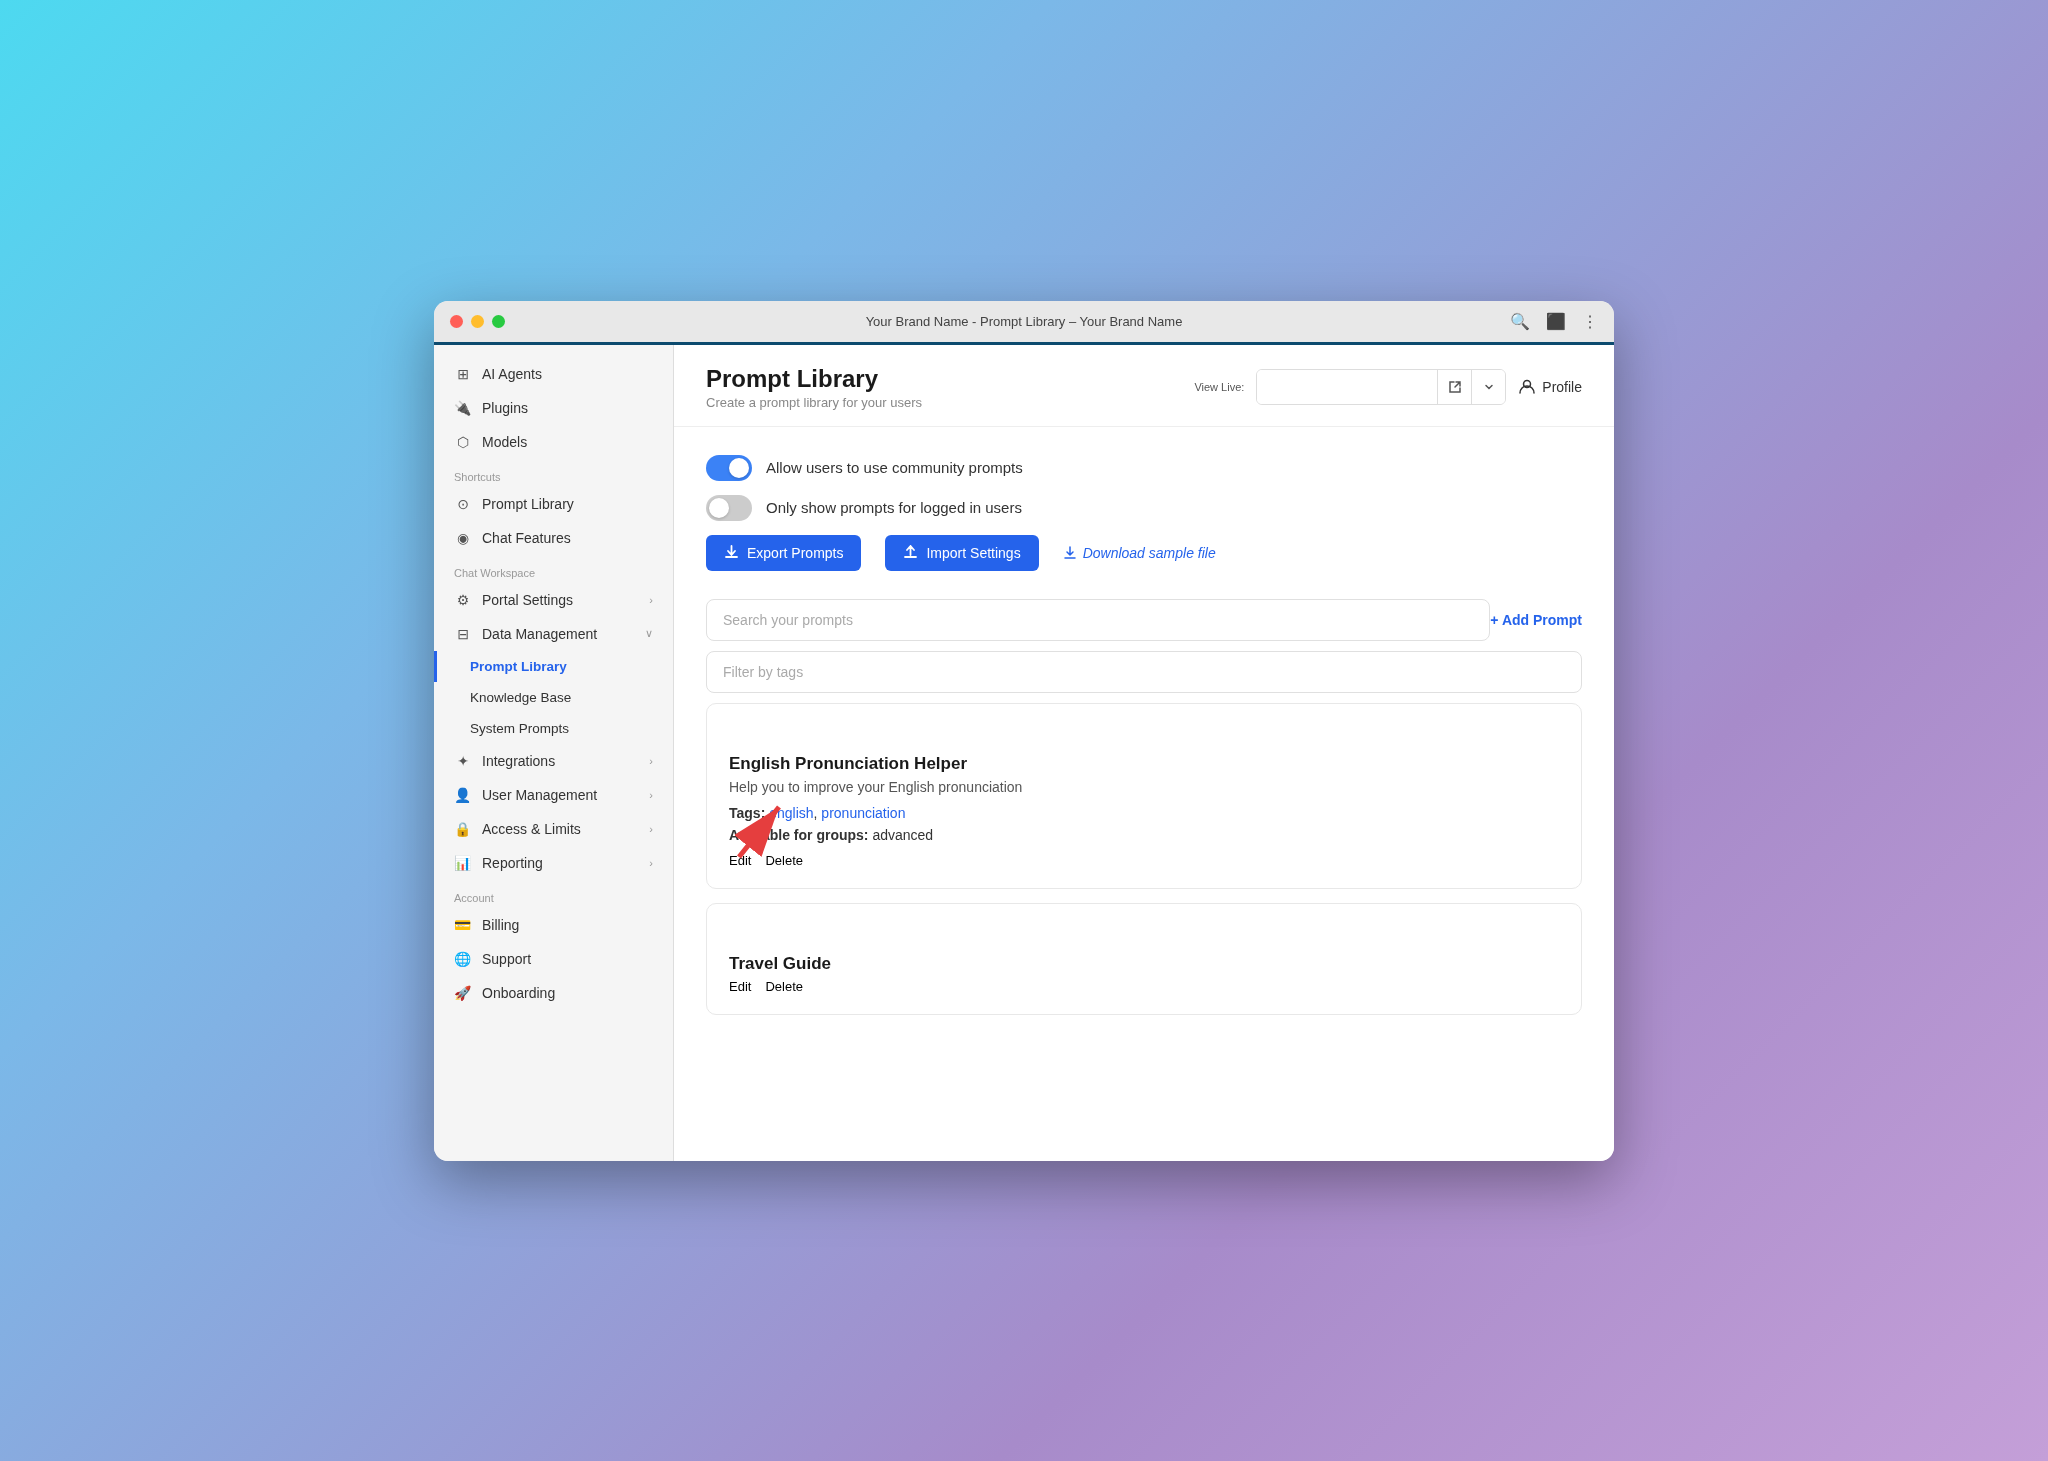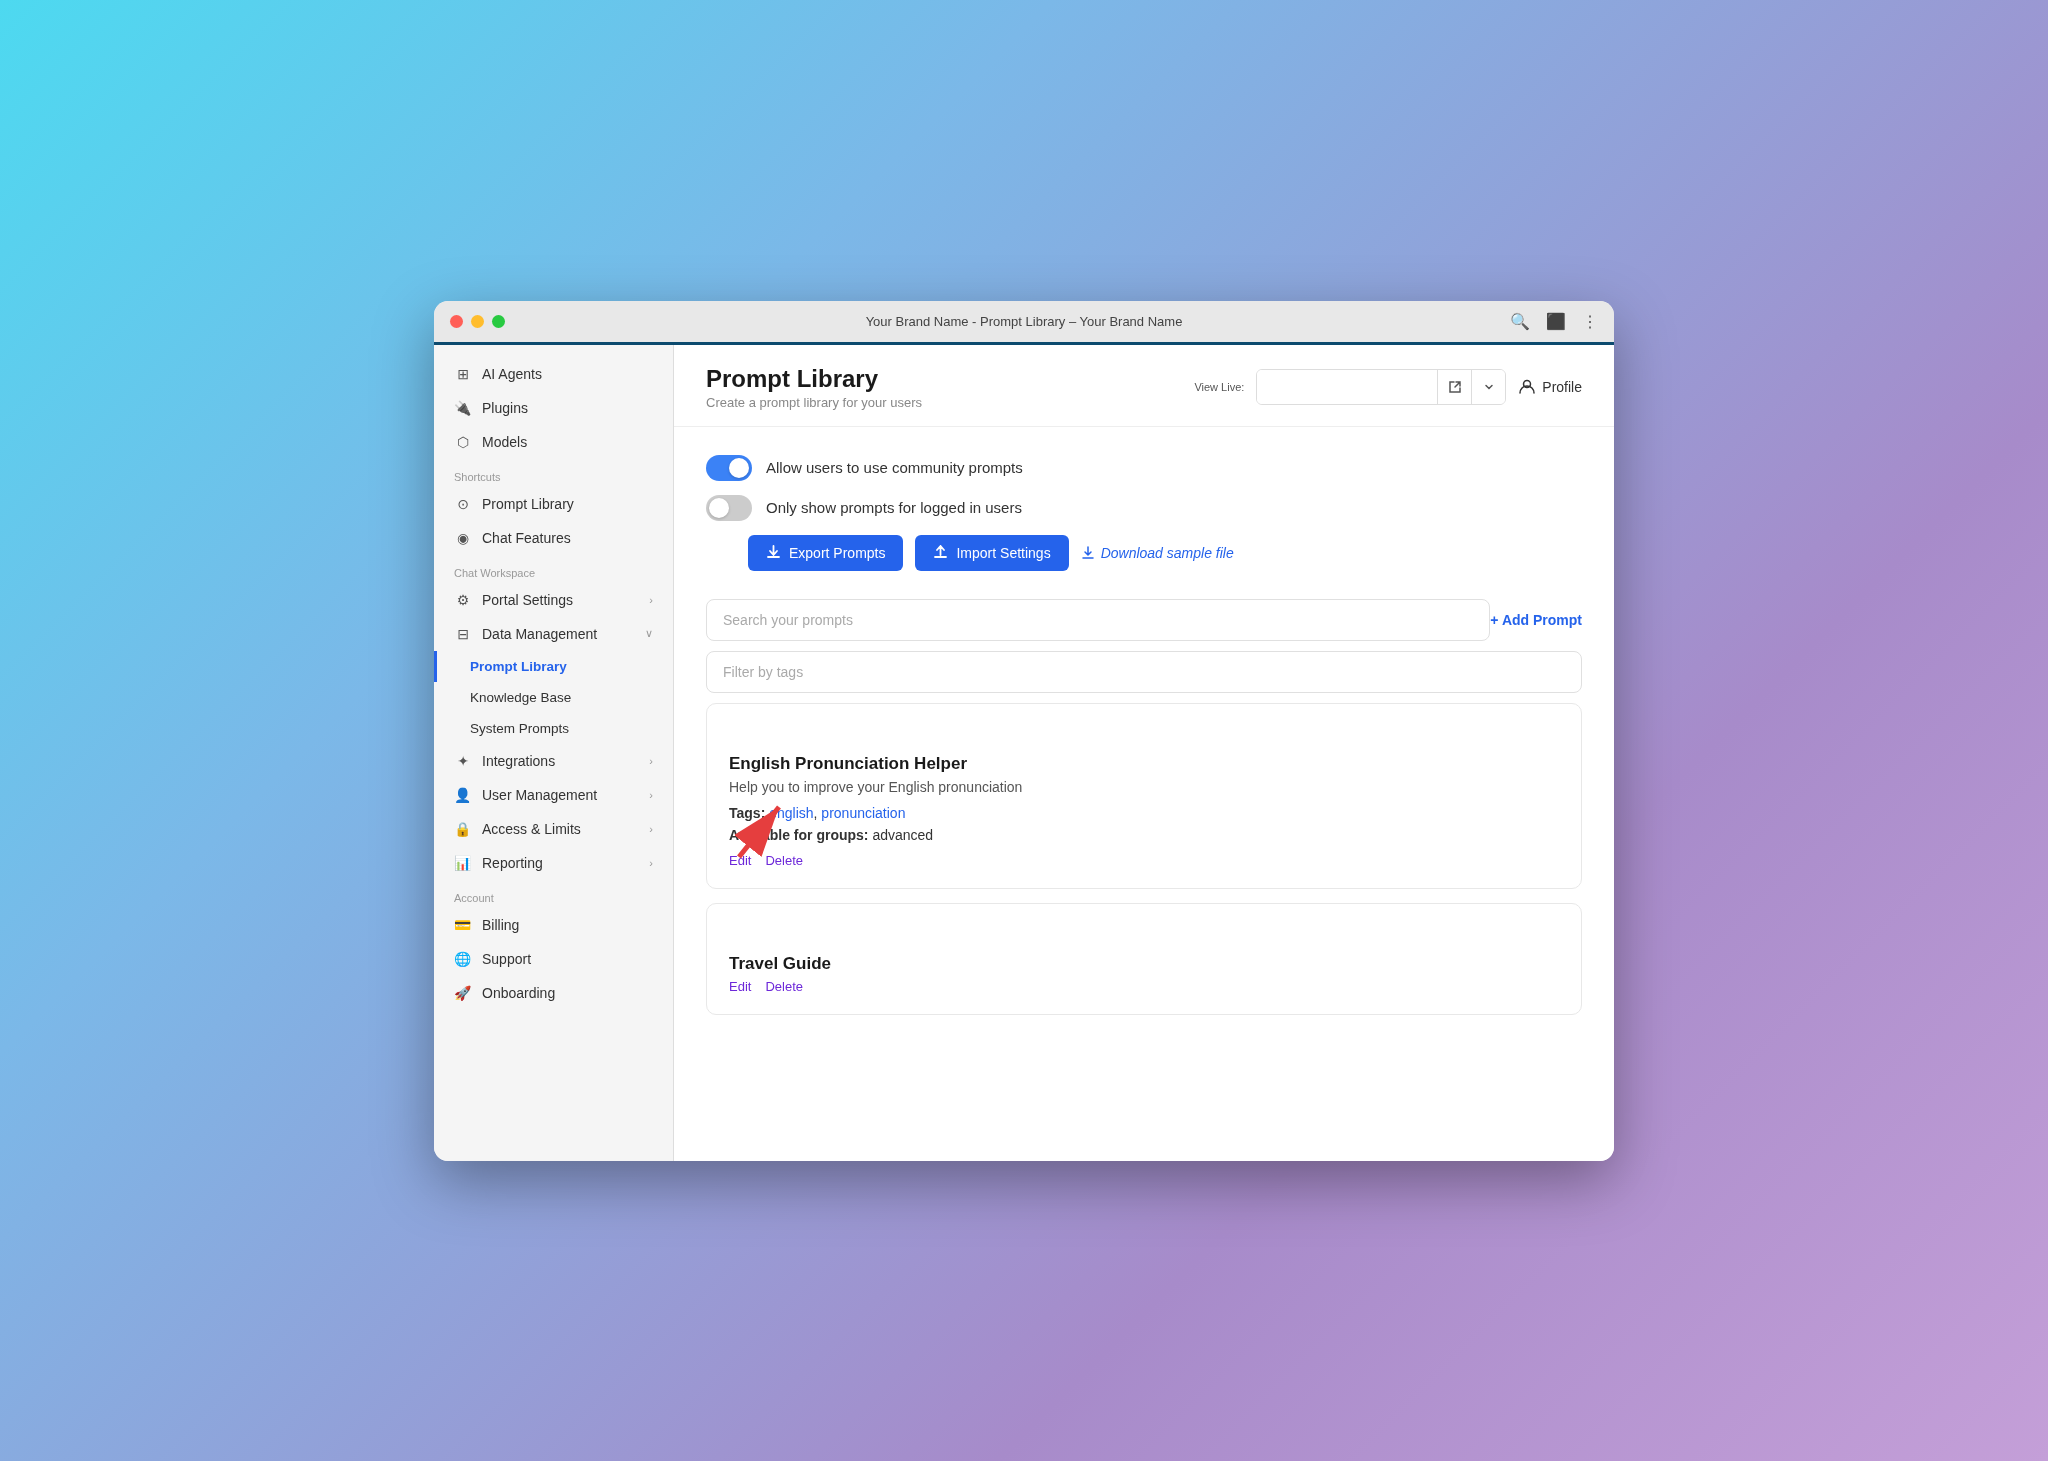--- a/index.html
+++ b/index.html
@@ -248,24 +248,23 @@
     .toggle.off .toggle-knob { left: 3px; }
     .toggle.on .toggle-knob { left: 23px; }
     .toggle-label {
       font-size: 15px;
       color: #333;
     }
     
     .btn-group {
       display: flex;
       align-items: center;
-      gap: 12px;
+      gap: 24px;
       margin-bottom: 28px;
       margin-top: 8px;
-      margin-left: 42px;
     }
     .btn-primary {
       display: flex;
       align-items: center;
       gap: 8px;
       background: #2563eb;
       color: #fff;
       border: none;
       border-radius: 6px;
       padding: 10px 18px;
@@ -348,21 +347,21 @@
       color: #333;
     }
     .prompt-groups-row span.group-label { font-weight: 700; }
     .prompt-actions {
       display: flex;
       gap: 14px;
     }
     .prompt-action-btn {
       background: none;
       border: none;
-      color: #6d28d9;
+      color: #000000;
       font-size: 13px;
       cursor: pointer;
       padding: 0;
     }
     
     .arrow-container {
       position: relative;
     }
   </style>
 </head>

